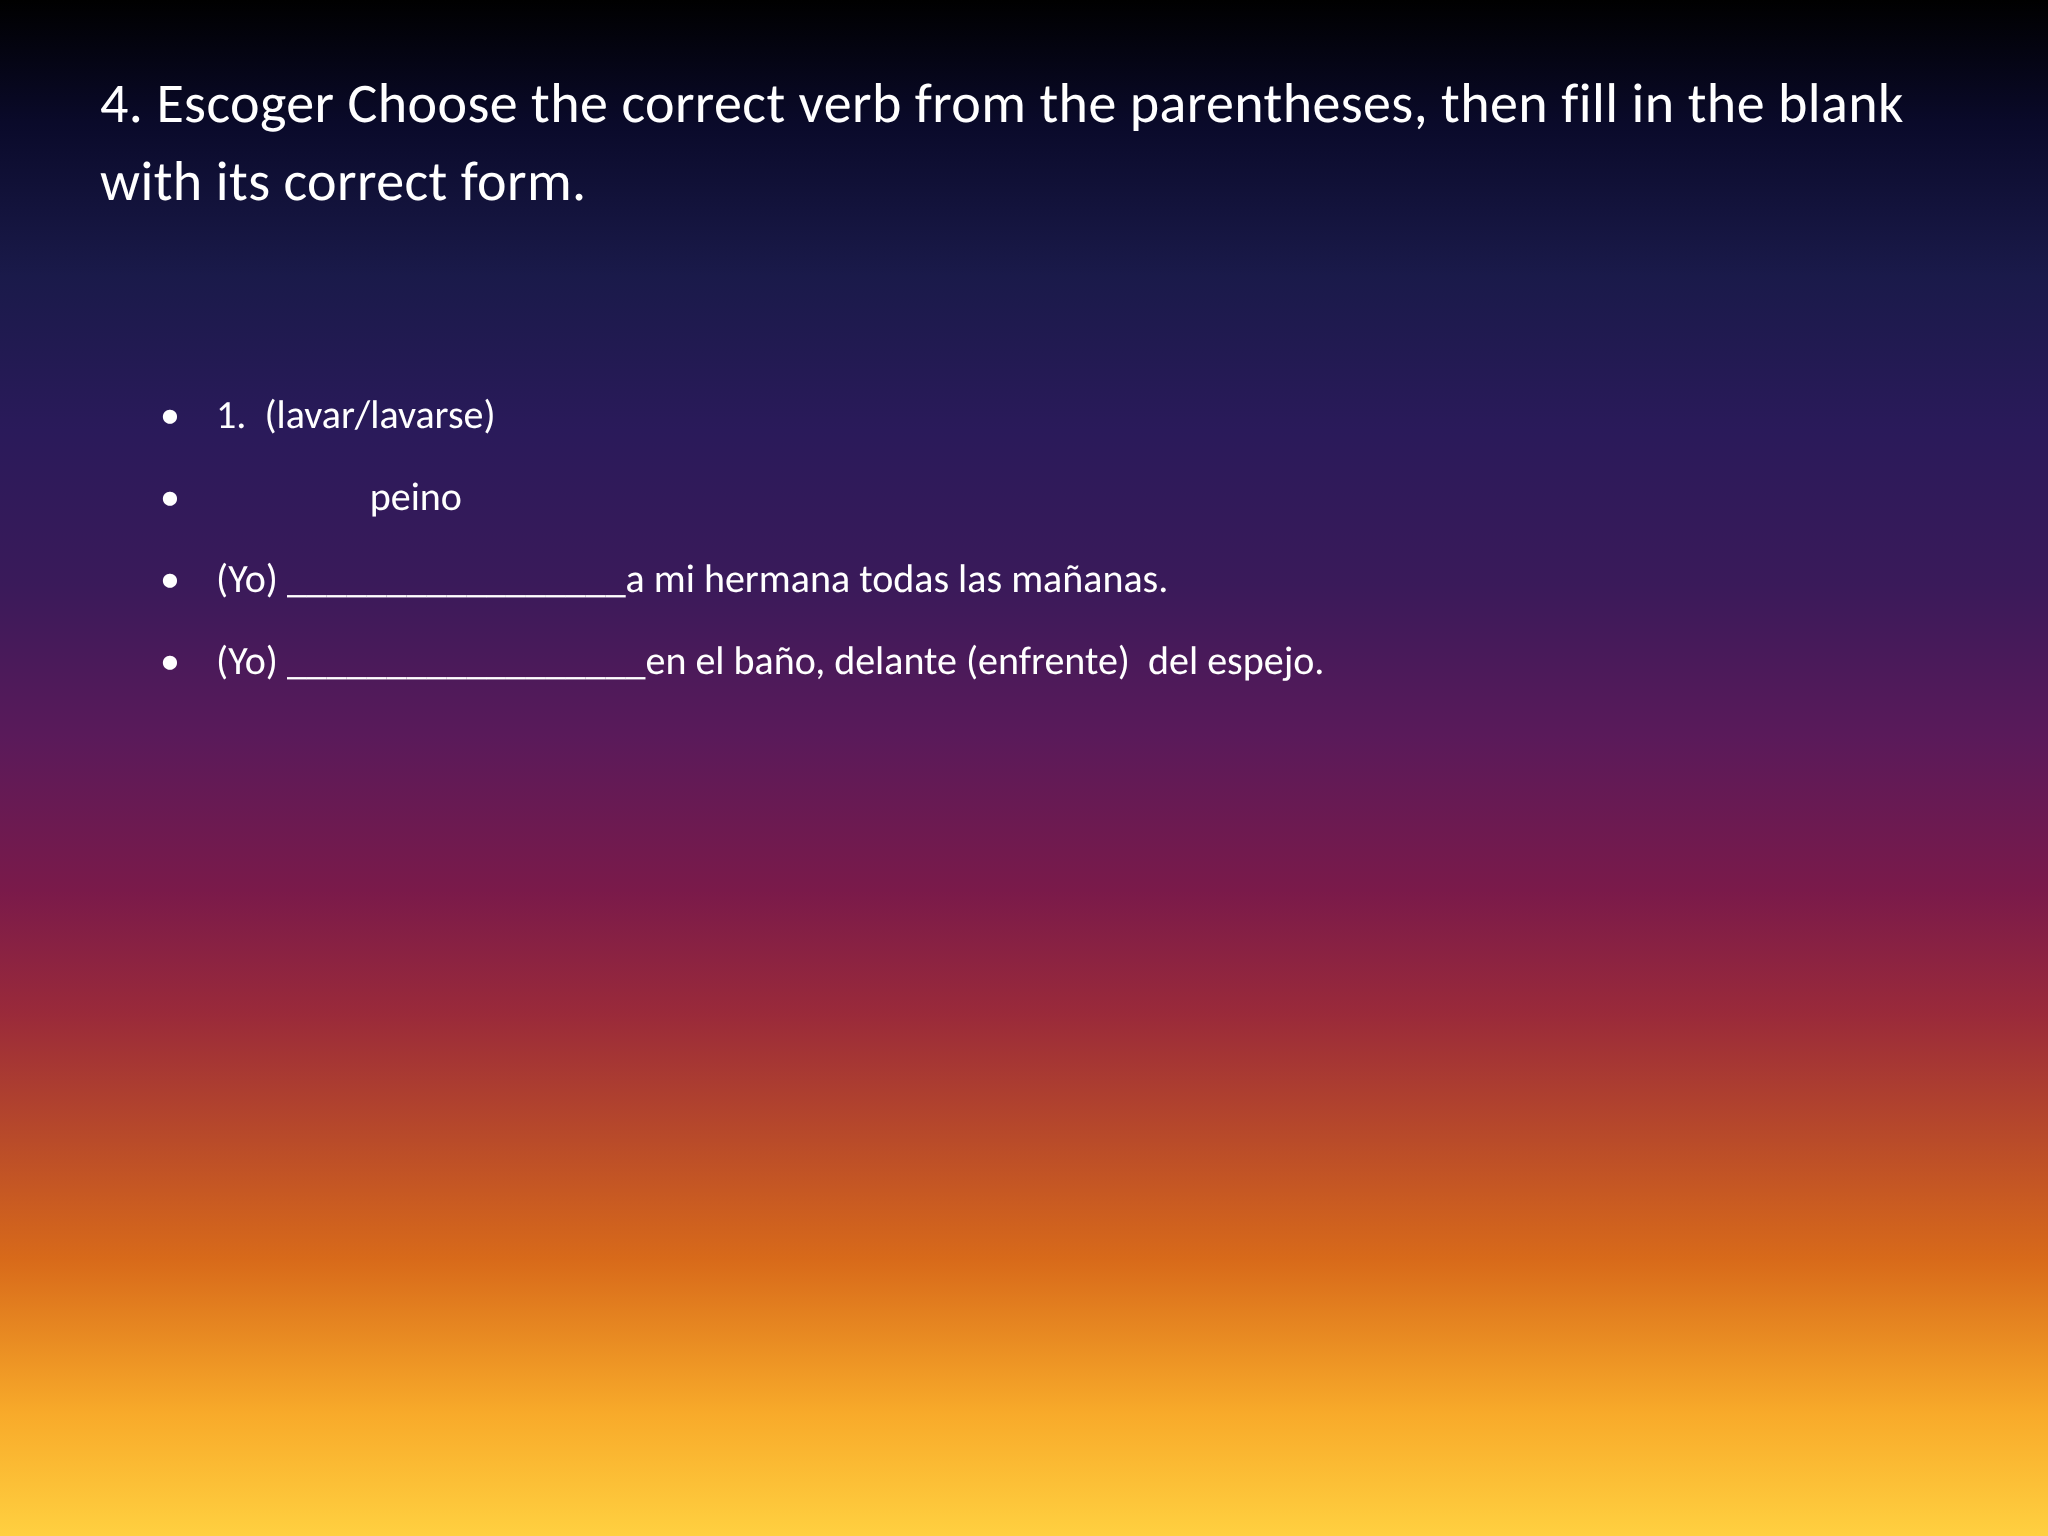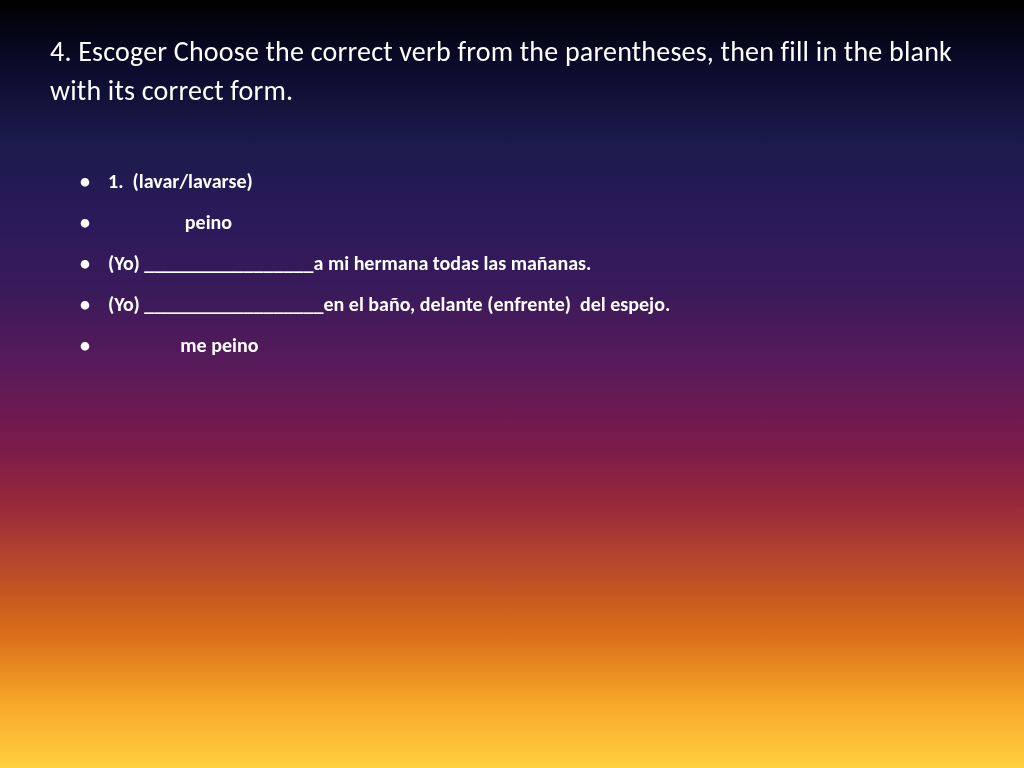--- a/index.html
+++ b/index.html
@@ -19,47 +19,46 @@
       #d86a1a 82%,
       #f8aa2a 92%,
       #ffd040 100%);
     color: #ffffff;
     padding: 32px 50px 0 50px;
   }
   .title {
     font-size: 28px;
     font-weight: 400;
     line-height: 1.4;
-    margin-bottom: 56px;
+    margin-bottom: 83px;
     letter-spacing: 0.2px;
   }
   .content {
     padding-left: 30px;
   }
   .bullet-line {
     font-size: 20px;
     line-height: 1.55;
     margin-bottom: 10px;
     position: relative;
     padding-left: 28px;
-    font-weight: 700;
+    font-weight: 400;
   }
   .bullet-line::before {
     content: "•";
     position: absolute;
     left: 0;
     top: 0;
     font-size: 20px;
   }
   .blank-text { white-space: pre; }
 </style>
 </head>
 <body>
 
 <div class="title">4.  Escoger  Choose the correct verb from the parentheses, then fill in the blank with its correct form.</div>
 
 <div class="content">
   <div class="bullet-line blank-text">1.  (lavar/lavarse)</div>
   <div class="bullet-line blank-text">                 peino</div>
   <div class="bullet-line blank-text">(Yo) _________________a mi hermana todas las mañanas.</div>
   <div class="bullet-line blank-text">(Yo) __________________en el baño, delante (enfrente)  del espejo.</div>
-  <div class="bullet-line blank-text">                me peino</div>
 </div>
 
 </body></html>

